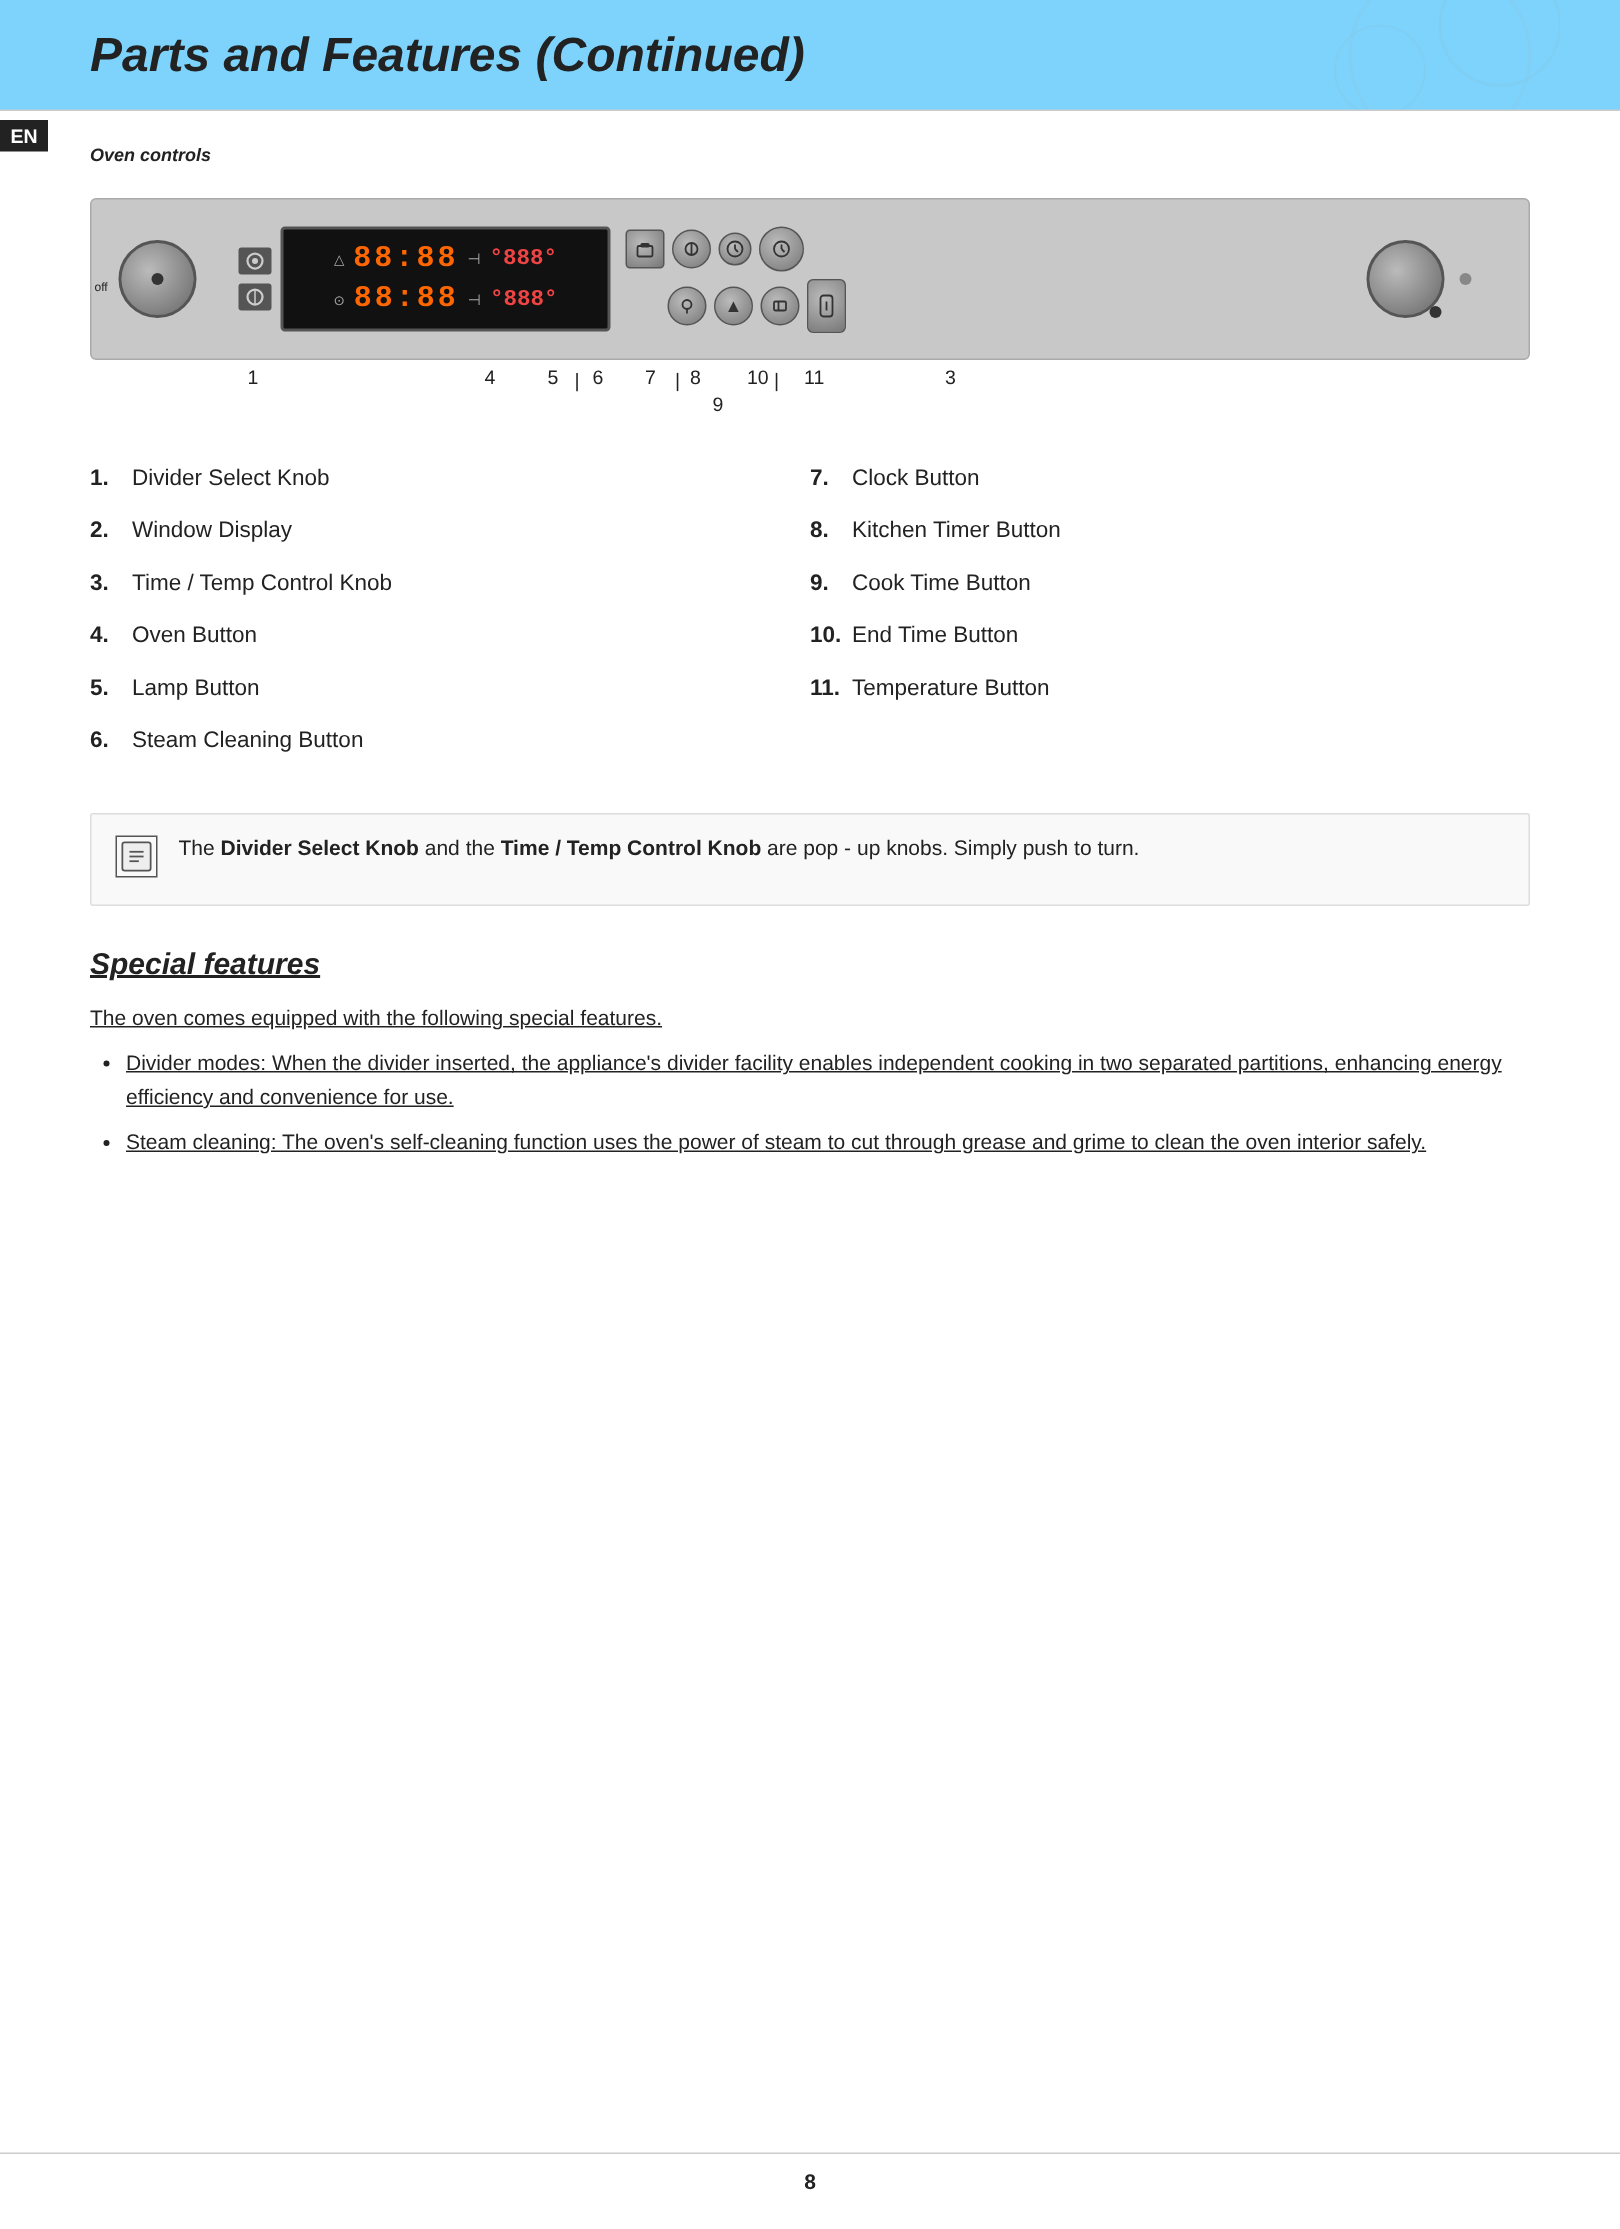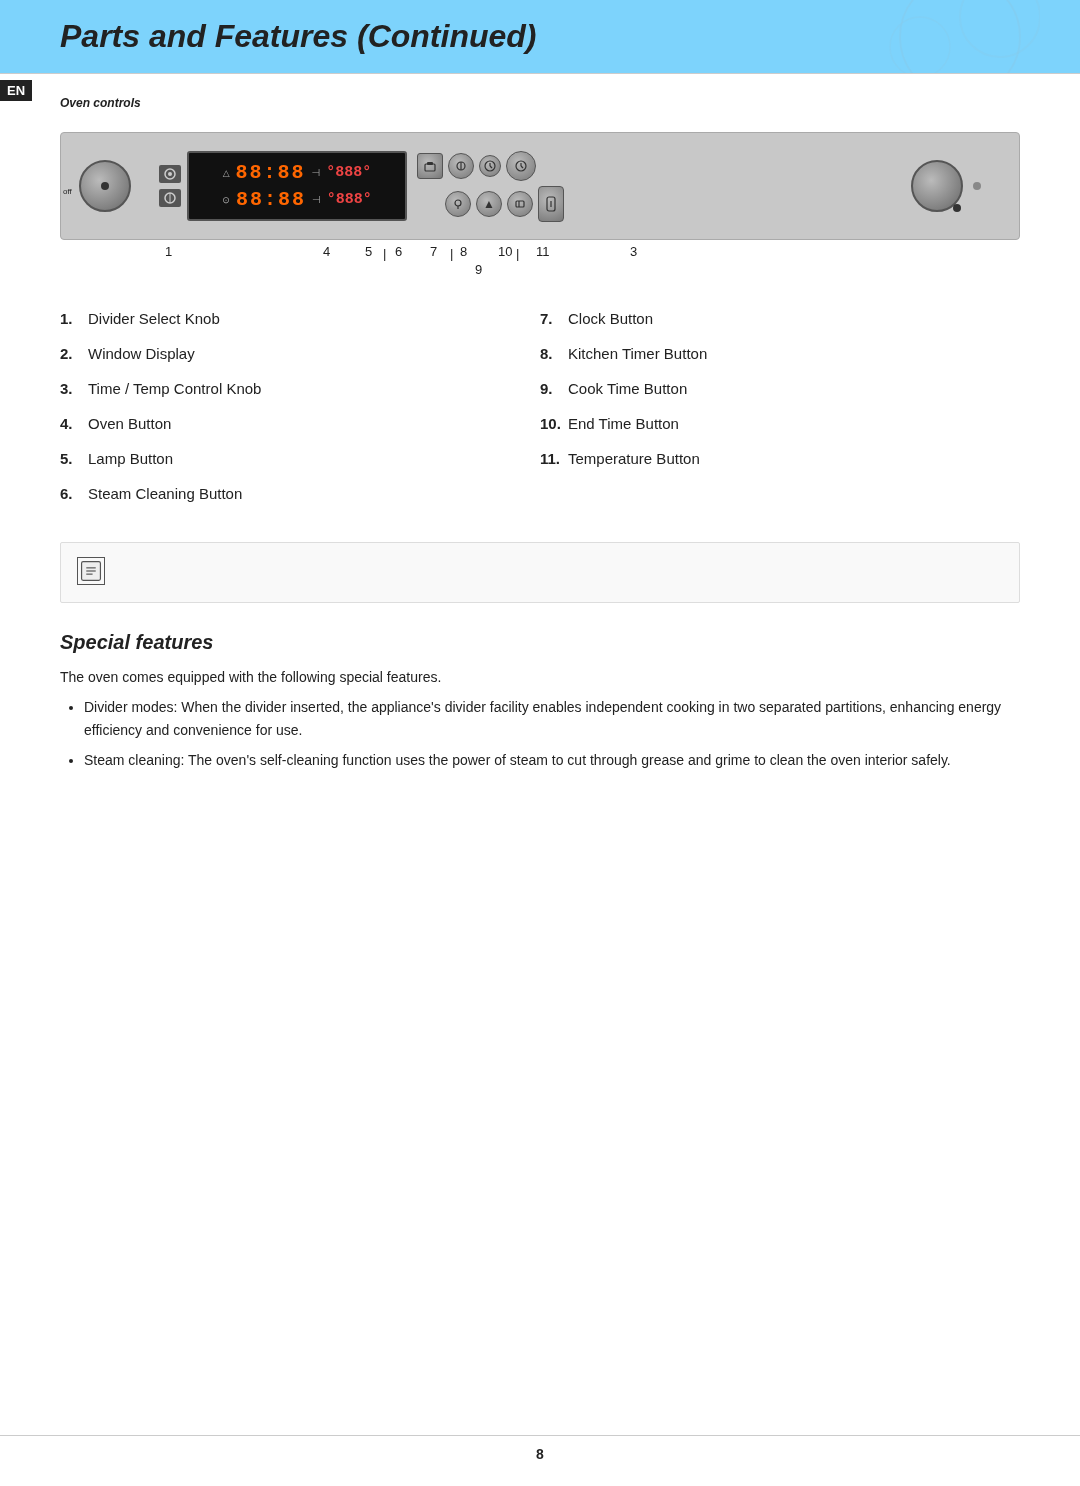--- a/index.html
+++ b/index.html
@@ -270,20 +270,21 @@
       margin-top: 2px;
     }
     .note-text {
       font-size: 14px;
       line-height: 1.5;
     }
 
     
     .special-features {
       margin: 28px 60px 0 60px;
+      text-decoration: underline;
     }
     .special-features h2 {
       font-style: italic;
       font-weight: bold;
       font-size: 20px;
       margin-bottom: 12px;
     }
     .special-features p {
       font-size: 14px;
       line-height: 1.6;
@@ -535,20 +536,23 @@
 <div class="note-box">
   <div class="note-icon">
     
     <svg width="28" height="28" viewBox="0 0 28 28" fill="none" style="border:1.5px solid #555;padding:2px;">
       <rect x="2" y="2" width="24" height="24" rx="2" fill="#eee" stroke="#555" stroke-width="1.5"></rect>
       <line x1="8" y1="10" x2="20" y2="10" stroke="#555" stroke-width="1.5"></line>
       <line x1="8" y1="14" x2="20" y2="14" stroke="#555" stroke-width="1.5"></line>
       <line x1="8" y1="18" x2="16" y2="18" stroke="#555" stroke-width="1.5"></line>
     </svg>
   </div>
+  <div class="note-text">
+    The <strong>Divider Select Knob</strong><span> and the </span><strong>Time / Temp Control Knob</strong><span> are pop - up knobs. Simply push to turn.</span>
+  </div>
 </div>
 
 <div class="special-features">
   <h2>Special features</h2>
   <p>The oven comes equipped with the following special features.</p>
   <ul class="bullet-list">
     <li>Divider modes: When the divider inserted, the appliance's divider facility enables independent cooking in two separated partitions, enhancing energy efficiency and convenience for use.</li>
     <li>Steam cleaning: The oven's self-cleaning function uses the power of steam to cut through grease and grime to clean the oven interior safely.</li>
   </ul>
 </div>

